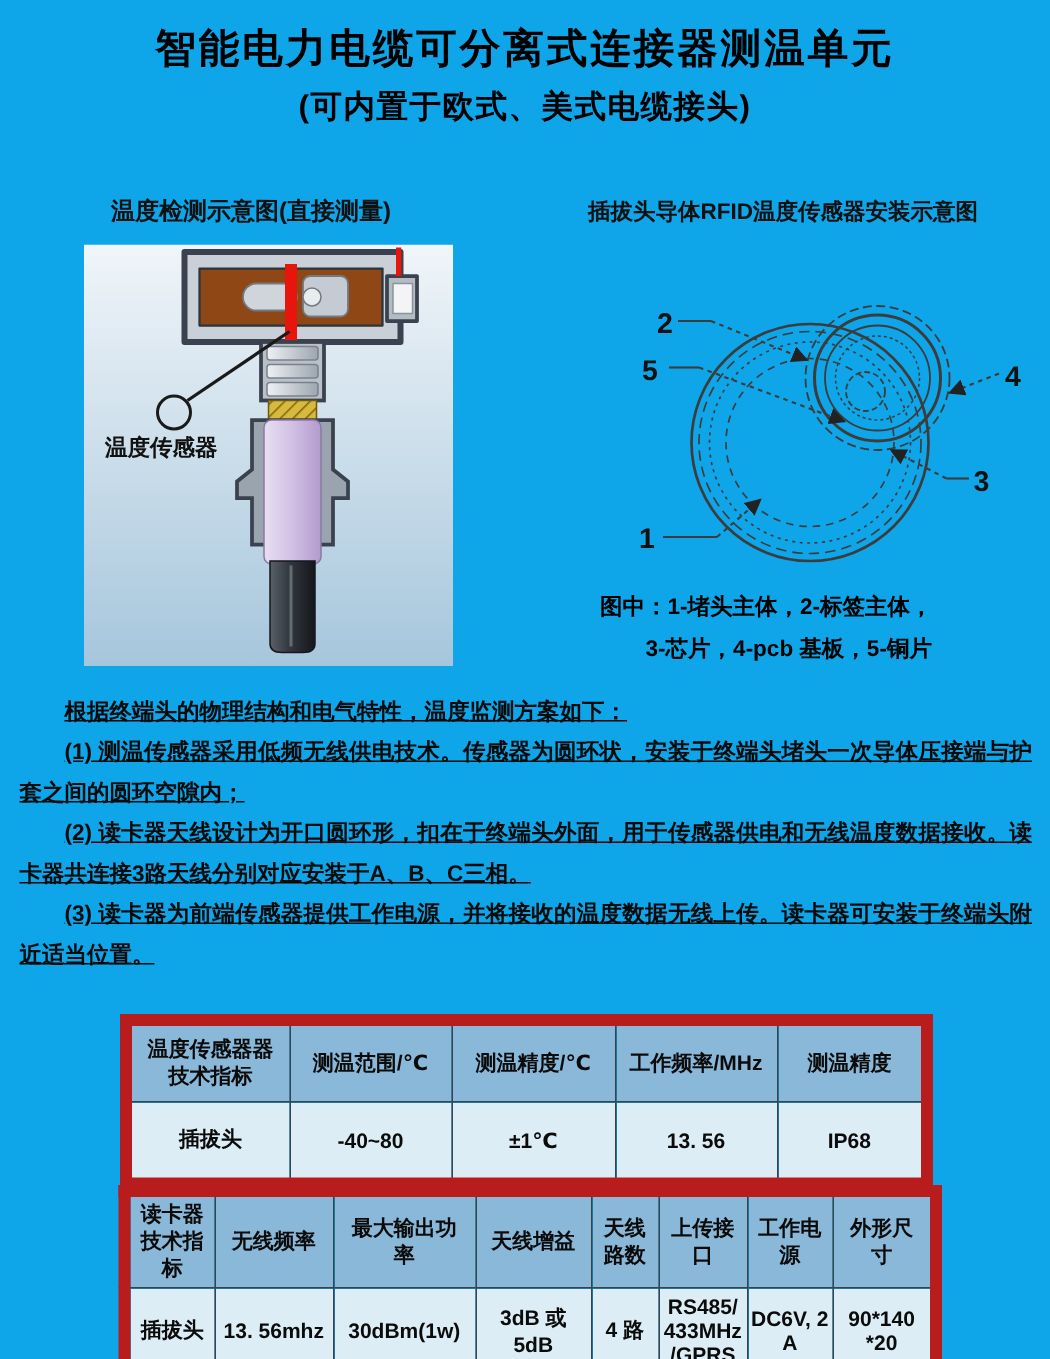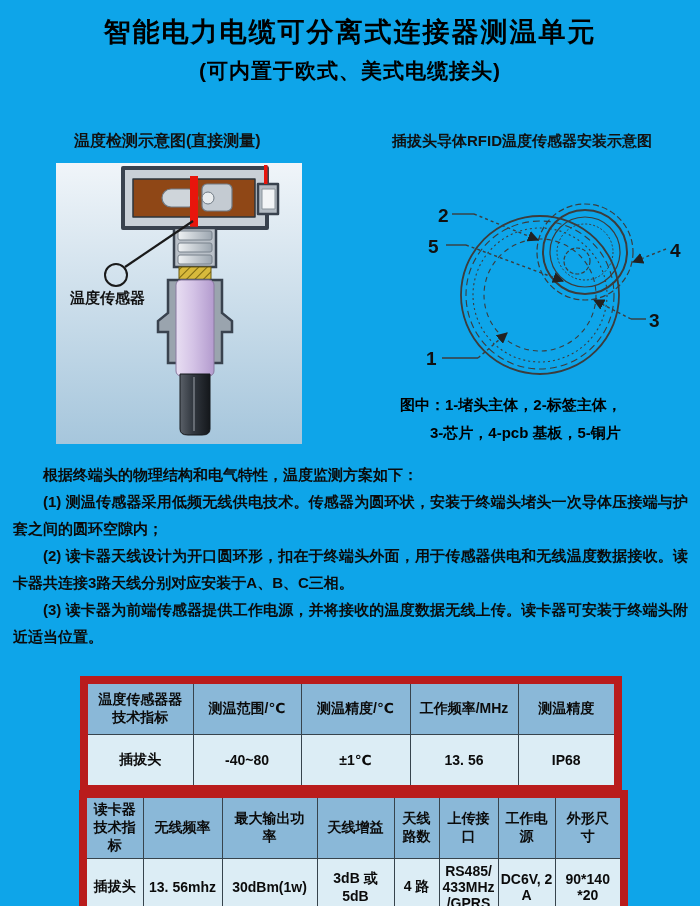--- a/index.html
+++ b/index.html
@@ -20,30 +20,30 @@
   .cap-right { position:absolute; left:392px; top:132px; font-size:15px; font-weight:bold; }
 
   .fig-left  { position:absolute; left:56px;  top:163px; width:196px; height:281px; }
   .sensor-label { position:absolute; left:14px; top:126px; font-size:15px; font-weight:bold; color:#111; }
 
   .fig-right { position:absolute; left:420px; top:168px; width:280px; height:225px; }
   .num { font-size:19px; font-weight:bold; fill:#111; font-family:"Liberation Sans","DejaVu Sans",sans-serif; }
 
   .legend {
     position:absolute; left:400px; top:391px;
-    font-size:15px; font-weight:bold; line-height:28px; color:#000;
+    font-size:15px; font-weight:bold; line-height:28px; color:#000;text-align:center;
   }
   .legend .l2 { padding-left:30px; }
 
   .bodytext {
     position:absolute; left:13px; top:461px; width:675px;
     font-size:15px; font-weight:600; line-height:27px; text-align:justify;
     color:#0b0b0b;
   }
-  .bodytext p { margin:0; text-indent:2em; }
+  .bodytext p { margin:0; text-indent:2em;text-decoration:underline; }
 
   table { border-collapse:collapse; table-layout:fixed; position:absolute; border:8px solid #b91c1c; }
   th,td {
     border:1px solid #37444d; text-align:center; vertical-align:middle;
     white-space:pre-line; font-size:14px; padding:2px 2px; overflow:hidden;
   }
   th { background:#8ab8d8; font-weight:bold; color:#0b0b0b; }
   td { background:#dcedf5; font-weight:bold; color:#0b0b0b; }
   .t1 { left:80px; top:676px; width:534px; }
   .t1 th { height:46px; }

